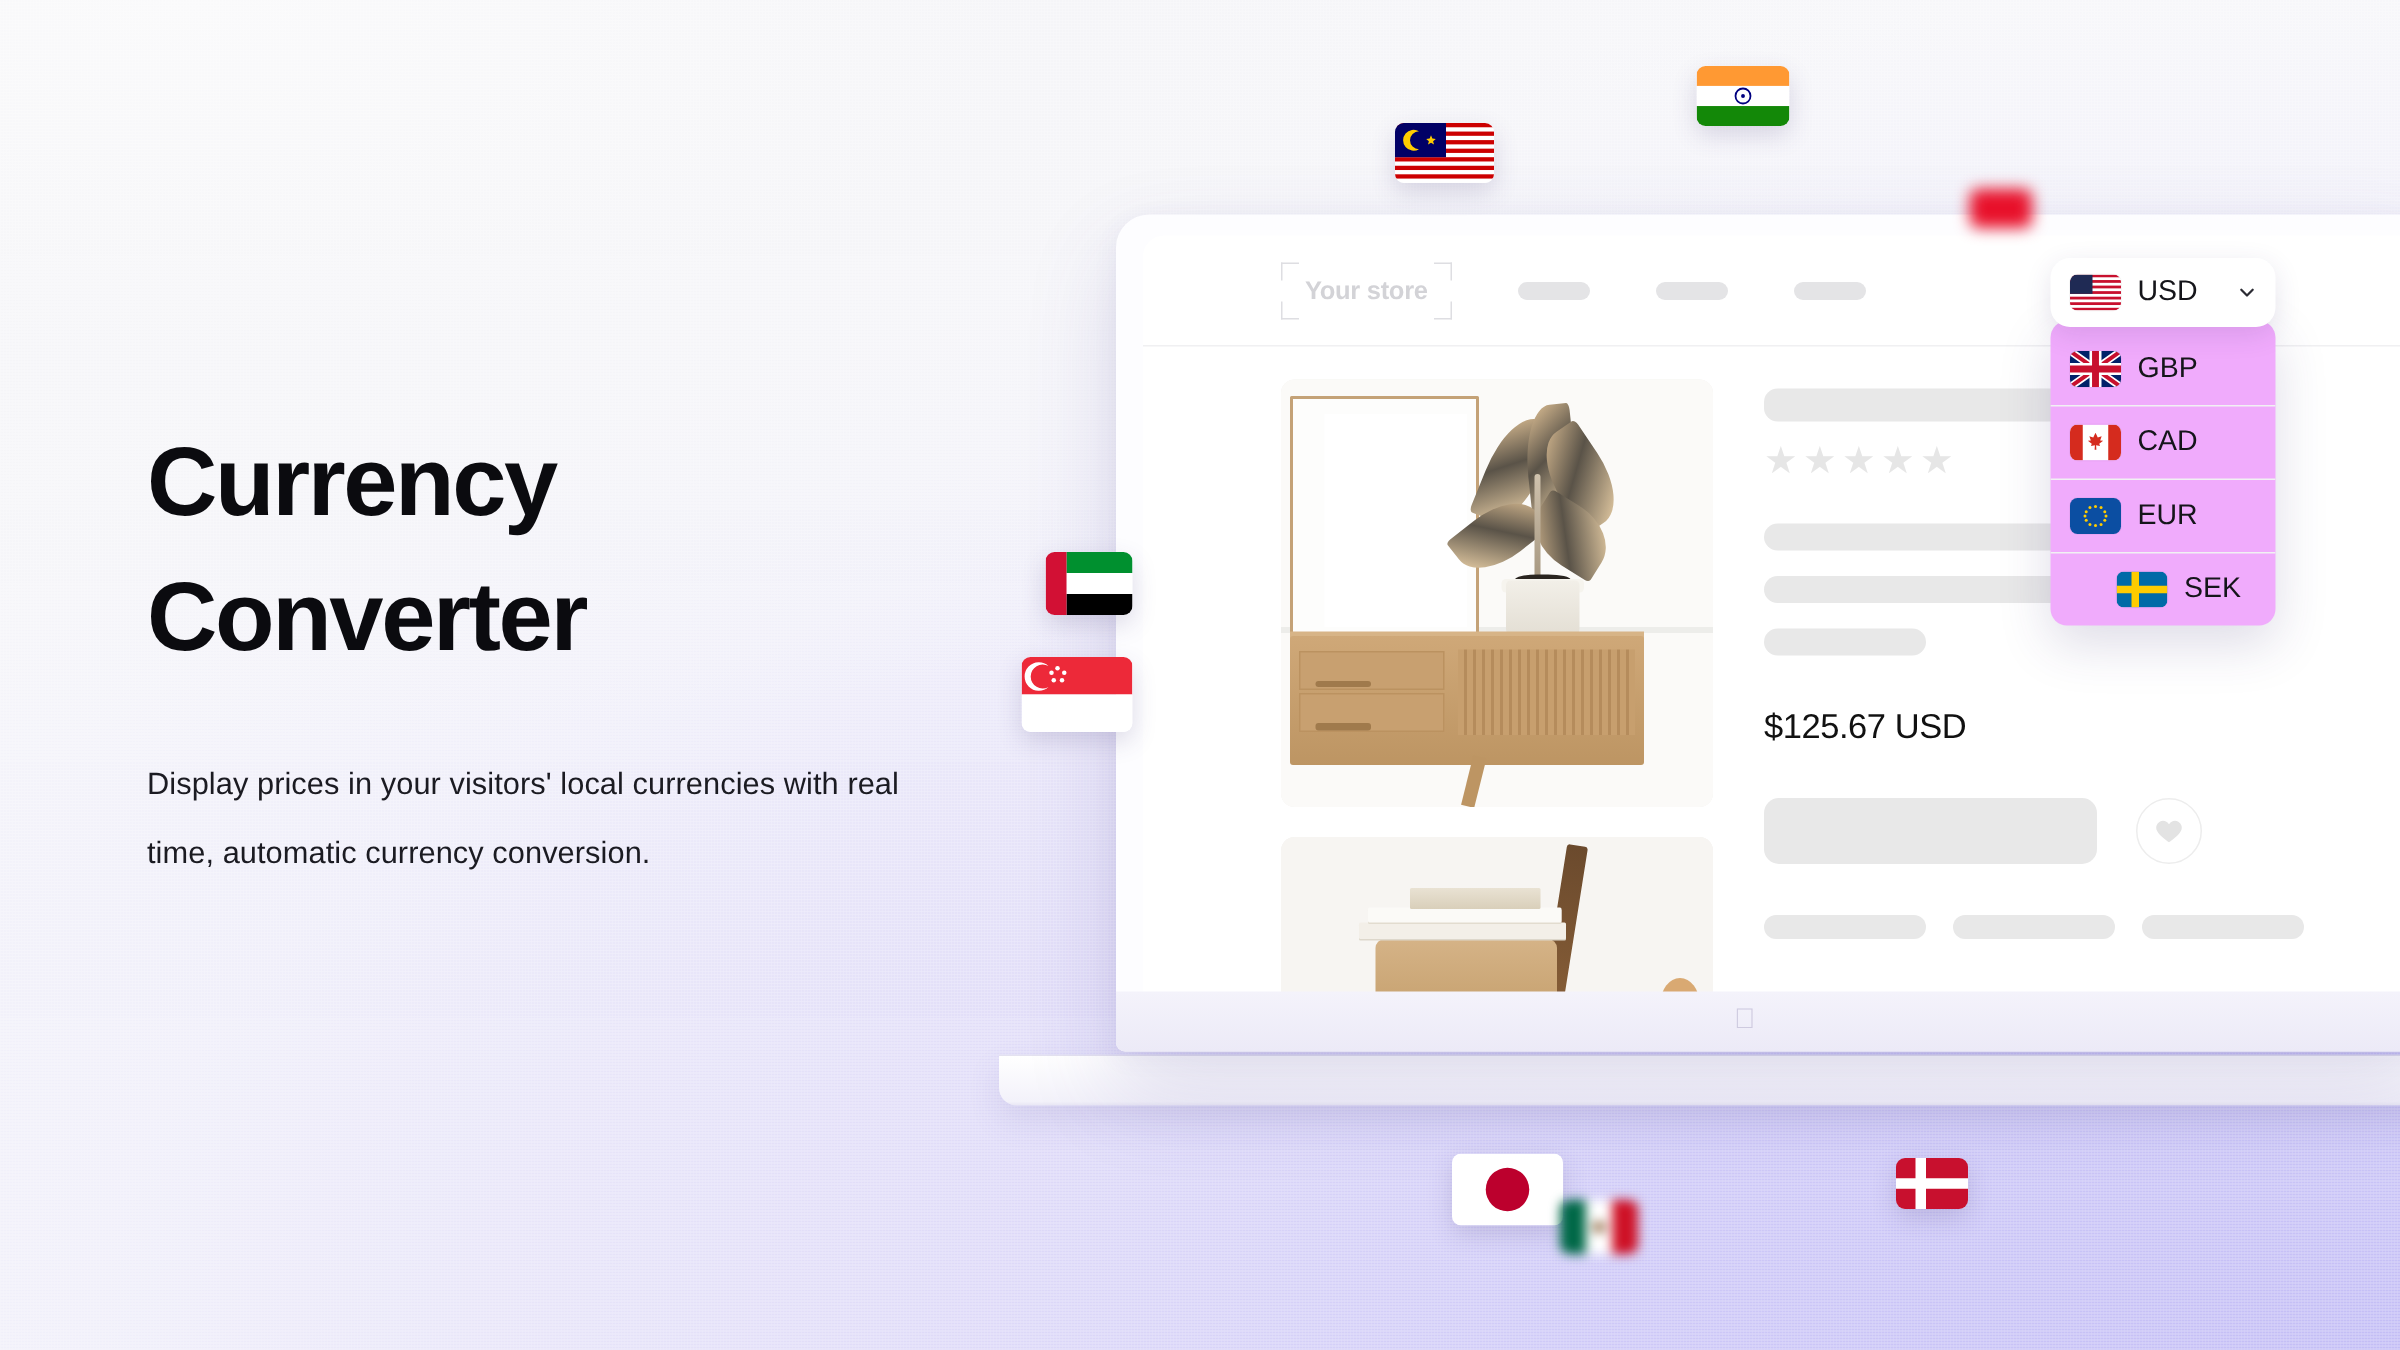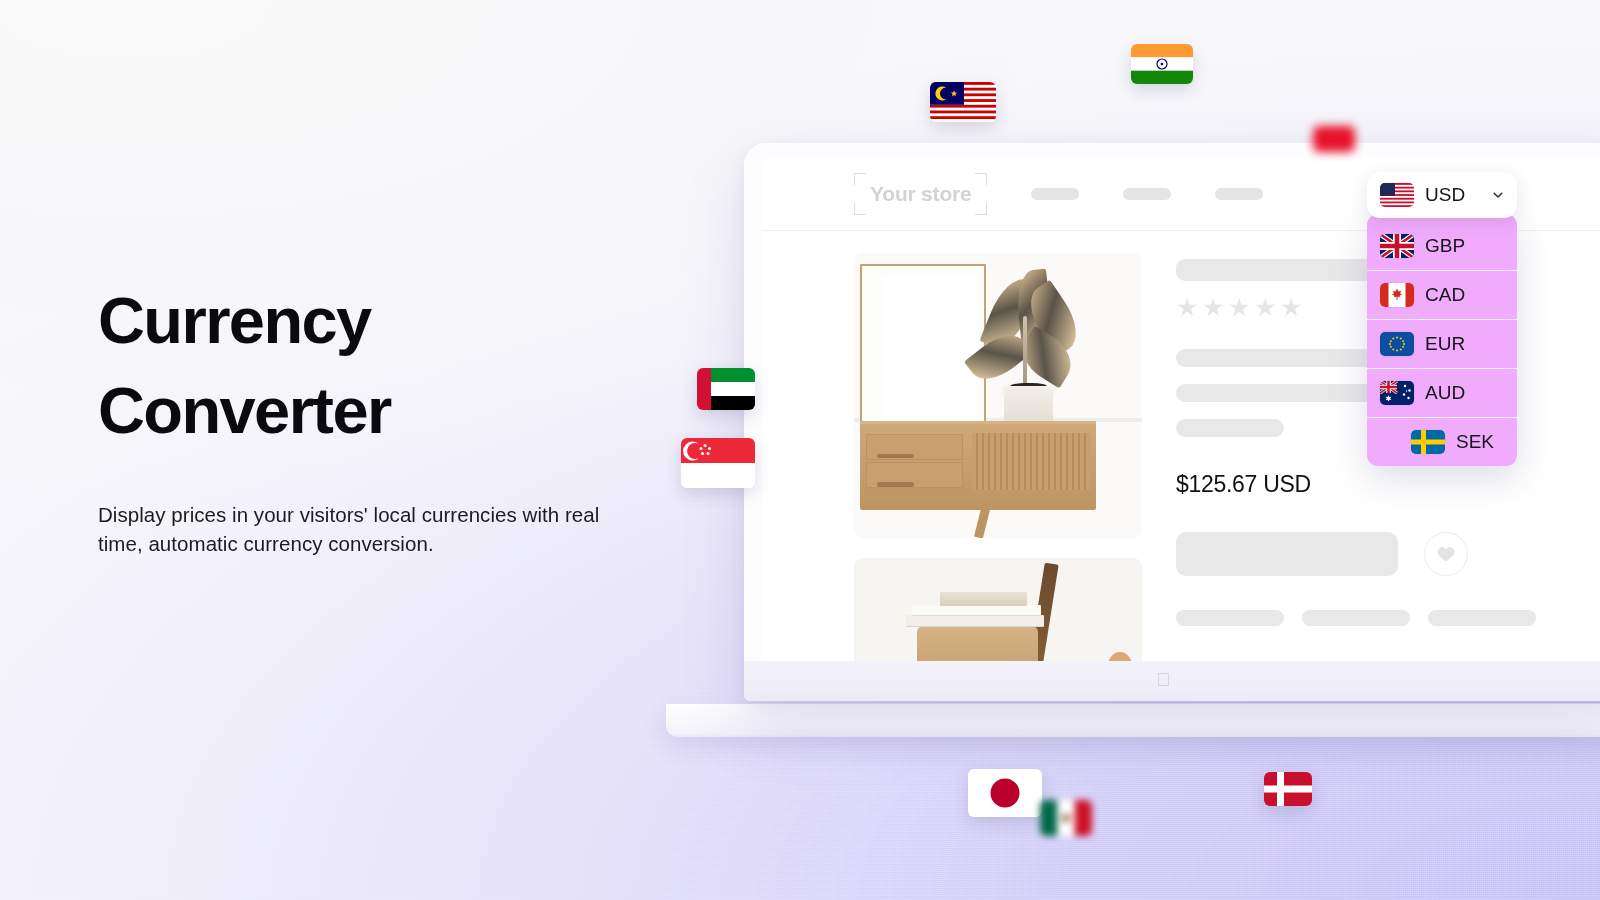--- a/index.html
+++ b/index.html
@@ -27,21 +27,21 @@
     pointer-events:none;
   }
 
   
   #copy { position:absolute; left:98px; top:276px; width:520px; }
   #headline {
     font-size:65px; line-height:90px; font-weight:700;
     letter-spacing:-1.6px; color:#0b0b0f; white-space:pre-line;
   }
   #subcopy {
-    margin-top:44px; font-size:20.5px; line-height:29px;
+    margin-top:44px; font-size:20.5px; line-height:46px;
     color:#1b1b22; letter-spacing:.05px; font-weight:400;
   }
 
   
   #laptop { position:absolute; left:744px; top:143px; width:900px; height:588px; }
   #lid {
     position:absolute; left:0; top:0; width:880px; height:558px;
     background:#fdfdff;
     border-radius:22px 22px 6px 6px;
     box-shadow:0 26px 60px rgba(90,80,160,.17), 0 4px 16px rgba(90,80,160,.07);
@@ -70,21 +70,21 @@
   }
 
   
   #store-header {
     position:absolute; left:0; top:0; right:0; height:74px;
     border-bottom:1px solid #f0f0f2;
     display:flex; align-items:center; padding-left:92px; gap:44px;
   }
   #store-logo {
     position:relative; padding:9px 16px;
-    font-size:21px; font-weight:700; color:#d3d3d7; letter-spacing:-.2px;
+    font-size:17px; font-weight:700; color:#d3d3d7; letter-spacing:-.2px;
   }
   #store-logo .brk {
     position:absolute; width:12px; height:12px; border:1.6px solid #dedee2;
   }
   #store-logo .tl { left:0; top:0; border-right:none; border-bottom:none; }
   #store-logo .tr { right:0; top:0; border-left:none; border-bottom:none; }
   #store-logo .bl { left:0; bottom:0; border-right:none; border-top:none; }
   #store-logo .br { right:0; bottom:0; border-left:none; border-top:none; }
   .nav-pill { width:48px; height:12px; border-radius:7px; background:#e4e4e6; }
 
@@ -365,42 +365,20 @@
             <circle cx="10.8" cy="14.8" r="1"></circle>
               <circle cx="10" cy="12" r="1"></circle>
             <circle cx="10.8" cy="9.2" r="1"></circle>
               <circle cx="13.3" cy="6.4" r="1"></circle>
           </g>
         </svg>
       </span>
       <span class="code">EUR</span>
     </div>
 
-    <div class="cur-item">
-      <span class="flag">
-        <svg viewBox="0 0 34 24" preserveAspectRatio="none">
-          <rect width="34" height="24" fill="#012169"></rect>
-          <g>
-            <path d="M0 0 17 12M17 0 0 12" stroke="#fff" stroke-width="3"></path>
-            <path d="M0 0 17 12M17 0 0 12" stroke="#c8102e" stroke-width="1.6"></path>
-            <path d="M8.5 0v12M0 6h17" stroke="#fff" stroke-width="4.5"></path>
-            <path d="M8.5 0v12M0 6h17" stroke="#c8102e" stroke-width="2.6"></path>
-          </g>
-          <g fill="#fff">
-            <path d="M8.5 14.2l.9 1.9 1.9-.3-1.2 1.6 1.2 1.6-1.9-.3-.9 1.9-.9-1.9-1.9.3 1.2-1.6-1.2-1.6 1.9.3z"></path>
-            <circle cx="25" cy="5" r="1.2"></circle>
-              <circle cx="29.5" cy="9.5" r="1.2"></circle>
-            <circle cx="24" cy="13.5" r="1.2"></circle>
-              <circle cx="28.5" cy="17" r="1.2"></circle>
-            <circle cx="26.5" cy="10" r=".7"></circle>
-          </g>
-        </svg>
-      </span>
-      <span class="code">AUD</span>
-    </div>
 
     <div class="cur-item">
       <span class="flag">
         <svg viewBox="0 0 34 24" preserveAspectRatio="none">
           <rect width="34" height="24" fill="#006aa7"></rect>
           <rect y="9.5" width="34" height="5" fill="#fecc00"></rect>
           <rect x="10" width="5" height="24" fill="#fecc00"></rect>
         </svg>
       </span>
       <span class="code">SEK</span>

